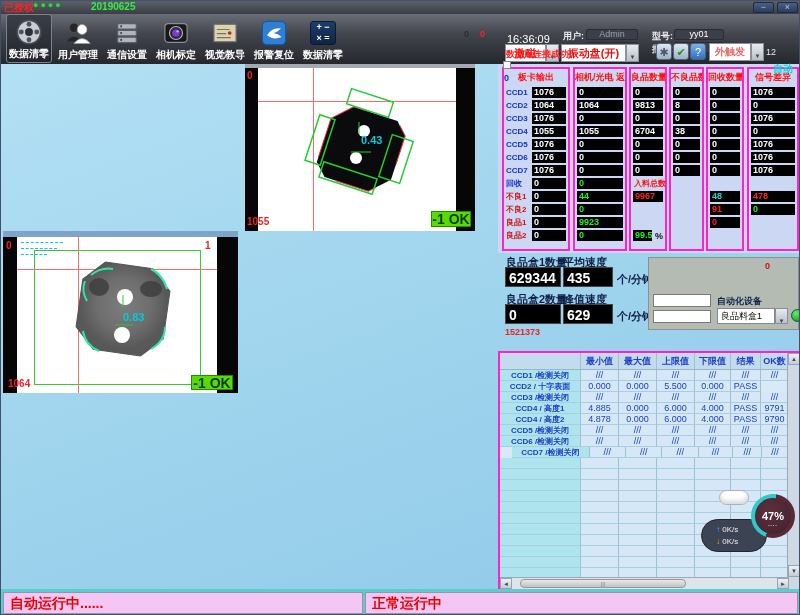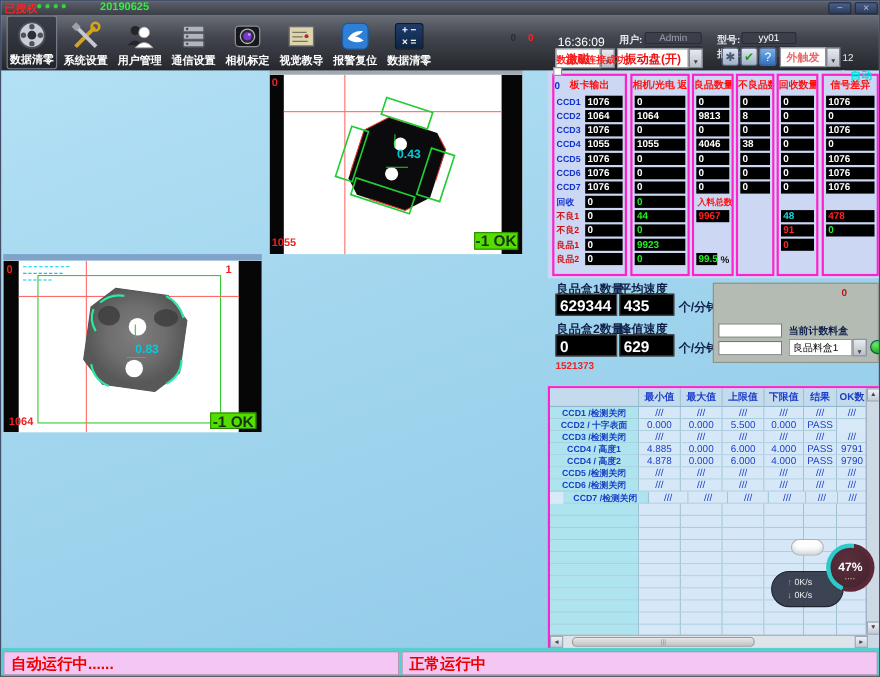--- a/index.html
+++ b/index.html
@@ -169,31 +169,20 @@
               <circle cx="12" cy="18.6" r="2.1" fill="#4e525a"></circle>
               <circle cx="5.4" cy="12" r="2.1" fill="#4e525a"></circle>
               <circle cx="18.6" cy="12" r="2.1" fill="#4e525a"></circle>
             </svg>
           </div>
           <span>数据清零</span>
         </div>
         <div class="tbtn">
           <div class="ticon">
             <svg viewBox="0 0 24 24">
-              <line x1="4" y1="20" x2="19" y2="5" stroke="#d6a417" stroke-width="3"></line>
-              <circle cx="19.5" cy="4.5" r="3" fill="none" stroke="#d6a417" stroke-width="2"></circle>
-              <line x1="4" y1="4" x2="20" y2="20" stroke="#c4c8d0" stroke-width="3"></line>
-              <rect x="2" y="2" width="5" height="5" fill="#9ca0a8" transform="rotate(45 4.5 4.5)"></rect>
-            </svg>
-          </div>
-          <span>系统设置</span>
-        </div>
-        <div class="tbtn">
-          <div class="ticon">
-            <svg viewBox="0 0 24 24">
               <circle cx="8.5" cy="7.5" r="3.6" fill="#23262c"></circle>
               <path d="M2.5,19 q6,-7.5 12,0 z" fill="#23262c"></path>
               <circle cx="15.5" cy="9" r="4.2" fill="#fff" stroke="#999" stroke-width="0.6"></circle>
               <path d="M8.5,21 q7,-8.5 14,0 z" fill="#fff" stroke="#999" stroke-width="0.6"></path>
             </svg>
           </div>
           <span>用户管理</span>
         </div>
         <div class="tbtn">
           <div class="ticon">
@@ -380,21 +369,21 @@
         <div class="srow">
           <div class="sbox w">0</div>
         </div>
         <div class="srow">
           <div class="sbox w">9813</div>
         </div>
         <div class="srow">
           <div class="sbox w">0</div>
         </div>
         <div class="srow">
-          <div class="sbox w">4046</div>
+          <div class="sbox w">6704</div>
         </div>
         <div class="srow">
           <div class="sbox w">0</div>
         </div>
         <div class="srow">
           <div class="sbox w">0</div>
         </div>
         <div class="srow">
           <div class="sbox w">0</div>
         </div>
@@ -521,21 +510,21 @@
   <span class="clabel" style="left:562px;top:291px;">峰值速度</span>
   <div class="cbox" style="left:504px;top:303px;width:56px;height:20px;">0</div>
   <div class="cbox" style="left:562px;top:303px;width:50px;height:20px;">629</div>
   <span class="clabel" style="left:616px;top:308px;">个/分钟</span>
   <span class="cred">1521373</span>
 
   <div class="traypanel">
     <span class="tzero">0</span>
     <div class="tinput" style="top:36px;"></div>
     <div class="tinput" style="top:52px;"></div>
-    <span class="traylbl">当前计数料盒</span>
+    <span class="traylbl">自动化设备</span>
     <div class="trayselect">良品料盒1</div>
     <div class="trayarrow"></div>
     <div class="traylamp"></div>
   </div>
 
 
   <div class="results">
     <div class="rgrid" id="rgrid">
         <div class="rhead">
           <div style="width: 81px;"></div>

